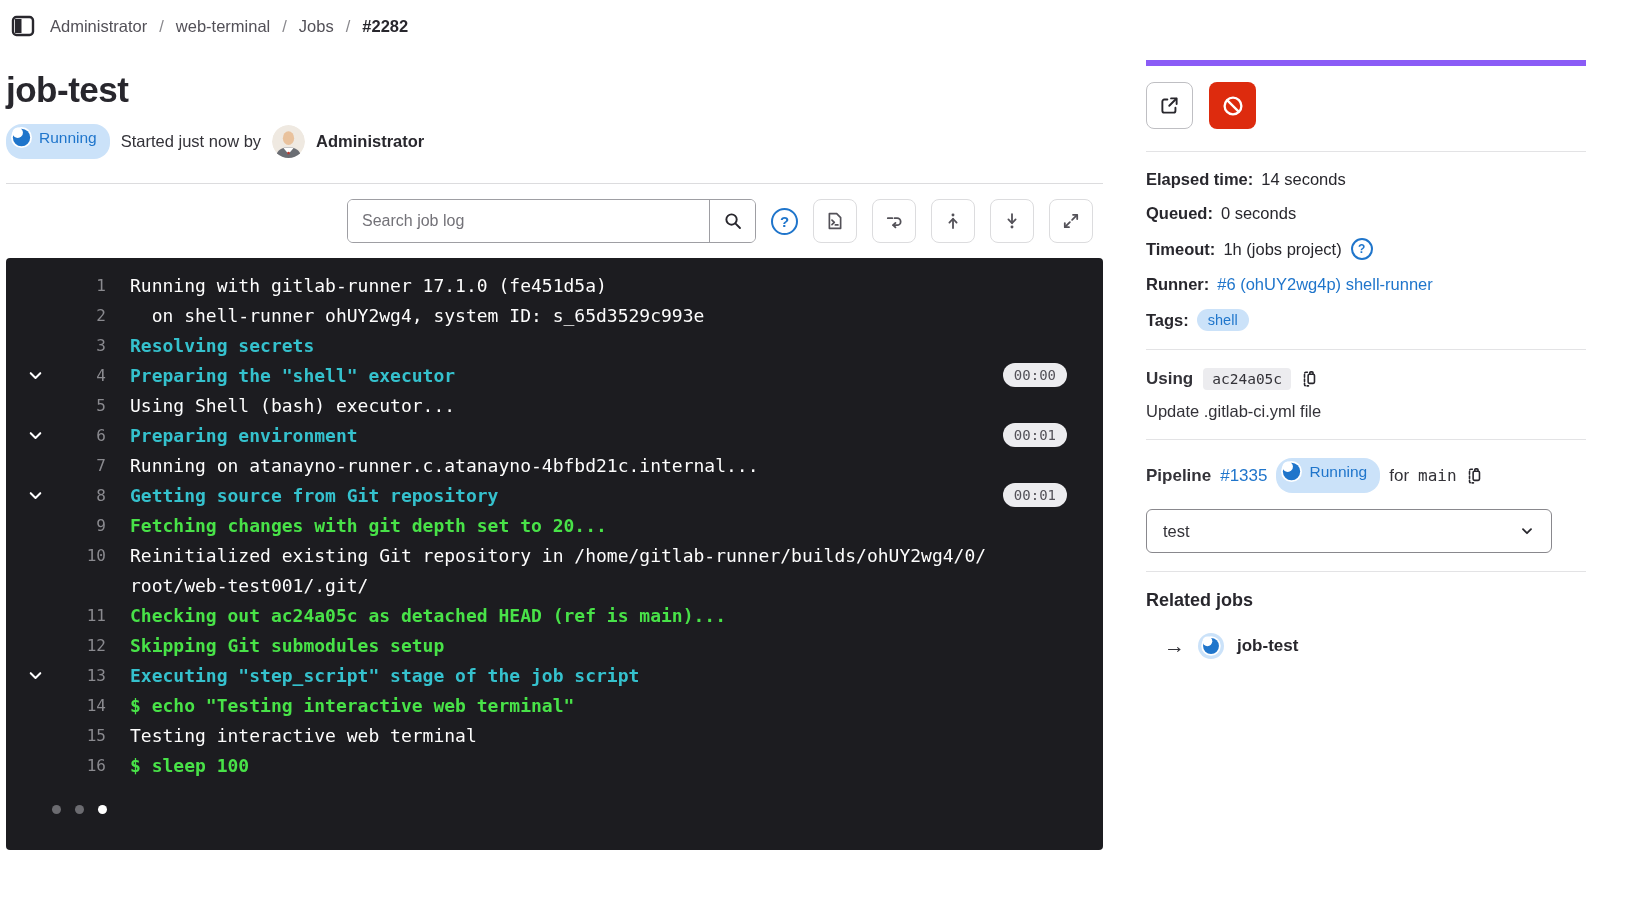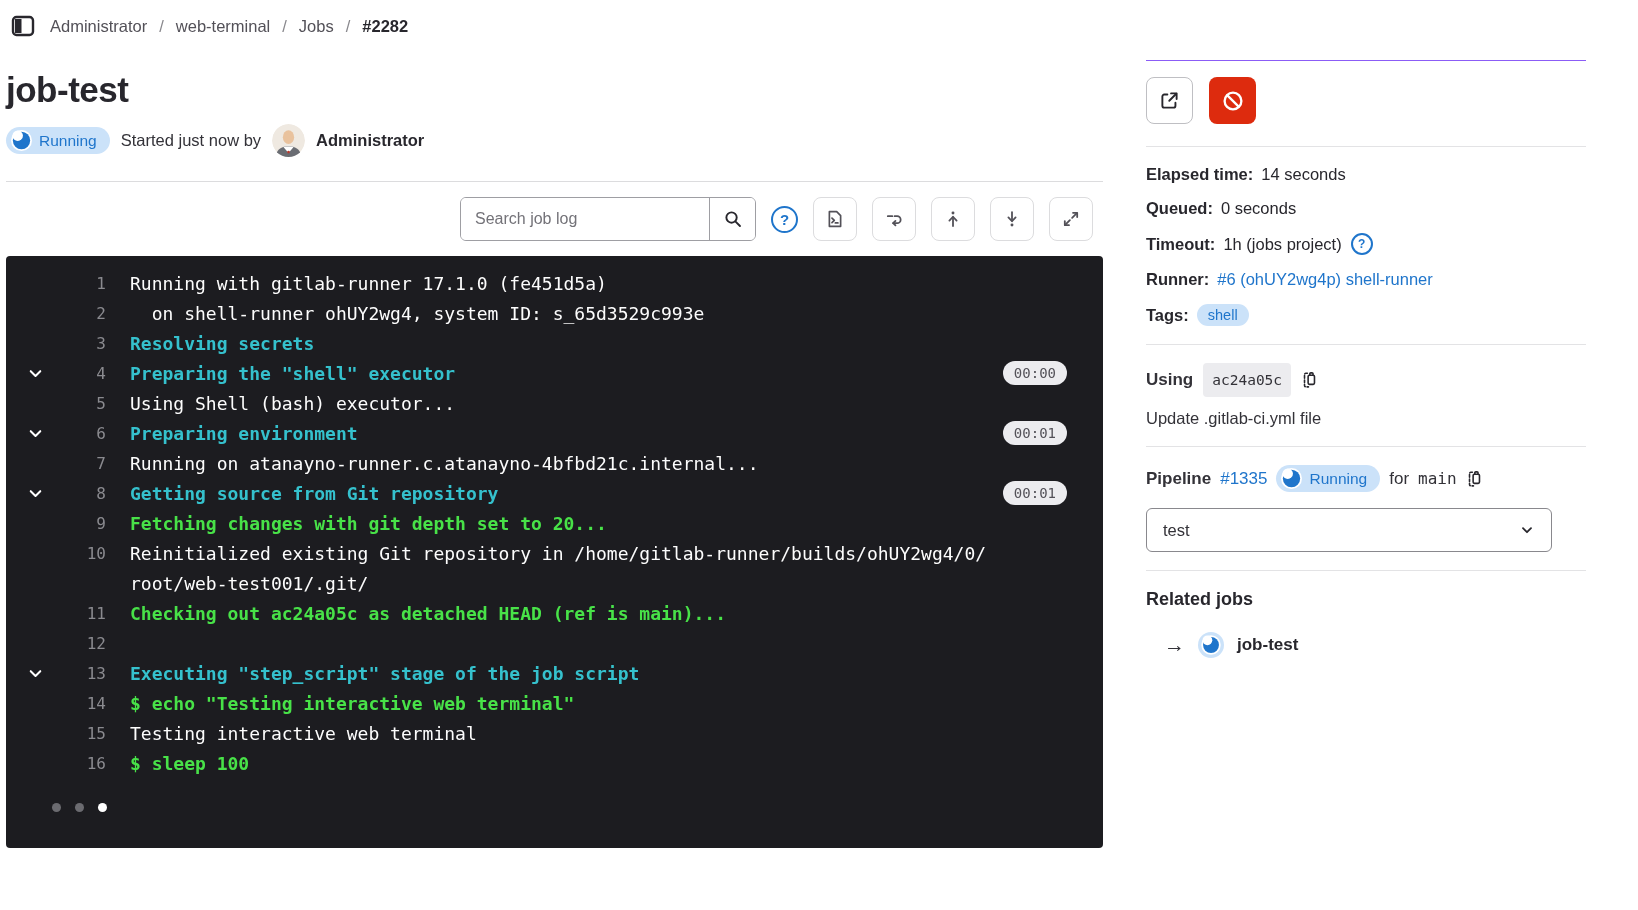--- a/index.html
+++ b/index.html
@@ -10,34 +10,34 @@
   .crumb-bar { display:flex; align-items:center; gap:14px; padding:14px 0 10px 10px; }
   .crumb-toggle { width:26px; height:24px; display:flex; align-items:center; justify-content:center; cursor:pointer; }
   .crumbs { display:flex; align-items:center; gap:12px; font-size:16.5px; color:#535158; }
   .crumbs .crumb { cursor:pointer; }
   .crumbs .sep { color:#89888d; }
   .crumbs .current { color:#28272d; font-weight:700; }
 
   
   .layout { display:flex; align-items:flex-start; }
   .main { width:1097px; margin-left:6px; }
-  .sidebar { position:absolute; left:1146px; top:60px; width:440px; border-top:1px solid #8b5cf6; padding-top:16px; }
+  .sidebar { position:absolute; left:1146px; top:60px; width:440px; border-top:6px solid #8b5cf6; padding-top:16px; }
 
   
   .job-title { font-size:35px; font-weight:700; color:#28272d; margin:22px 0 14px 0; letter-spacing:-.5px; }
   .status-row { display:flex; align-items:center; gap:11px; font-size:16.5px; color:#333238; margin-bottom:24px; }
   .badge-running { display:inline-flex; align-items:center; gap:7px; background:#cbe2f9; color:#1f75cb;
-                   border-radius:16px; padding:3px 13px 3px 5px; font-size:15.5px; cursor:pointer; }
+                   border-radius:16px; padding:3px 13px 11px 5px; font-size:15.5px; cursor:pointer; }
   .avatar { width:33px; height:33px; border-radius:50%; overflow:hidden; display:inline-block; cursor:pointer; }
   .author-name { font-weight:700; color:#28272d; cursor:pointer; }
 
   
   .log-section { border-top:1px solid #dcdcde; padding-top:15px; }
   .toolbar { display:flex; align-items:center; justify-content:flex-end; gap:15px; margin-bottom:15px; padding-right:10px; }
-  .search-group { display:flex; width:296px; height:44px; border:1px solid #9e9ea3; border-radius:6px; overflow:hidden; background:#fff; }
+  .search-group { display:flex; width:409px; height:44px; border:1px solid #9e9ea3; border-radius:6px; overflow:hidden; background:#fff; }
   .search-group input { flex:1; border:none; outline:none; padding:0 14px; font-size:16px; color:#333238; font-family:"Liberation Sans",sans-serif; }
   .search-group input::placeholder { color:#737278; }
   .search-btn { width:46px; border-left:1px solid #9e9ea3; background:#fff; display:flex; align-items:center; justify-content:center; cursor:pointer; }
   .help-circle { width:27px; height:27px; border:2.5px solid #1f75cb; border-radius:50%; color:#1f75cb;
                  font-weight:700; font-size:15px; display:flex; align-items:center; justify-content:center; cursor:pointer; }
   .tool-btn { width:44px; height:44px; border:1px solid #dcdcde; border-radius:8px; background:#fff;
               display:flex; align-items:center; justify-content:center; cursor:pointer; }
   .tool-btn svg { stroke:#535158; }
 
   
@@ -64,21 +64,21 @@
   .divider { border-top:1px solid #e3e3e5; margin:18px 0; }
   .meta-row { display:flex; align-items:center; font-size:16.5px; margin-bottom:15px; color:#28272d; }
   .meta-row b { font-weight:700; margin-right:8px; }
   .meta-link { color:#1f75cb; cursor:pointer; }
   .tag-pill { background:#cbe2f9; color:#1f75cb; font-size:14.5px; padding:3px 11px; border-radius:13px; cursor:pointer; }
   .help-sm { width:22px; height:22px; border:2px solid #1f75cb; border-radius:50%; color:#1f75cb; font-weight:700;
              font-size:12px; display:inline-flex; align-items:center; justify-content:center; margin-left:9px; cursor:pointer; }
   .commit-head { display:flex; align-items:center; gap:10px; font-size:17px; margin-bottom:12px; }
   .commit-head b { font-weight:700; }
   .sha-chip { background:#ececef; color:#333238; font-family:"DejaVu Sans Mono",monospace; font-size:14.5px;
-              padding:9px 9px; border-radius:4px; cursor:pointer; }
+              padding:3px 9px; border-radius:4px; cursor:pointer; }
   .copy-btn { display:inline-flex; cursor:pointer; }
   .commit-msg { font-size:16.5px; color:#333238; }
   .pipeline-row { display:flex; align-items:center; gap:9px; font-size:17px; margin-bottom:16px; flex-wrap:nowrap; }
   .pipeline-row b { font-weight:700; }
   .mono-ref { font-family:"DejaVu Sans Mono",monospace; font-size:16px; }
   .stage-select { width:406px; height:44px; border:1px solid #89888d; border-radius:6px; background:#fff;
                   display:flex; align-items:center; justify-content:space-between; padding:0 16px; font-size:16.5px; cursor:pointer; }
   .related-head { font-size:18px; font-weight:700; color:#28272d; margin:6px 0 22px 0; }
   .related-row { display:flex; align-items:center; gap:13px; margin-left:18px; }
   .related-arrow { font-size:21px; color:#333238; }
@@ -259,20 +259,21 @@
                 <span class="ltext plain">root/web-test001/.git/</span>
               </div>
               <div class="log-line">
                 <span class="lchev"></span>
                 <span class="lnum">11</span>
                 <span class="ltext cmd">Checking out ac24a05c as detached HEAD (ref is main)...</span>
               </div>
               <div class="log-line">
                 <span class="lchev"></span>
                 <span class="lnum">12</span>
+                <span class="ltext cmd">Skipping Git submodules setup</span>
               </div>
               <div class="log-line">
                 <span class="lchev">
                   <svg width="17" height="17" viewBox="0 0 16 16" fill="none" stroke="#ffffff" stroke-width="1.9" stroke-linecap="round" stroke-linejoin="round">
                     <path d="M3.5 5.8 L8 10.3 L12.5 5.8"></path>
                   </svg>
                 </span>
                 <span class="lnum">13</span>
                 <span class="ltext section">Executing "step_script" stage of the job script</span>
               </div>

